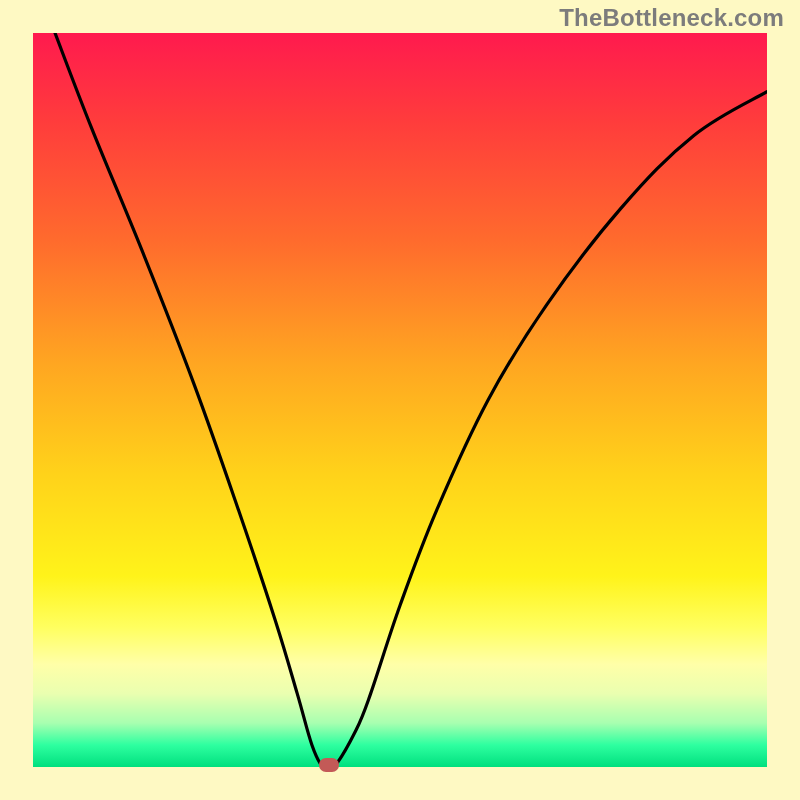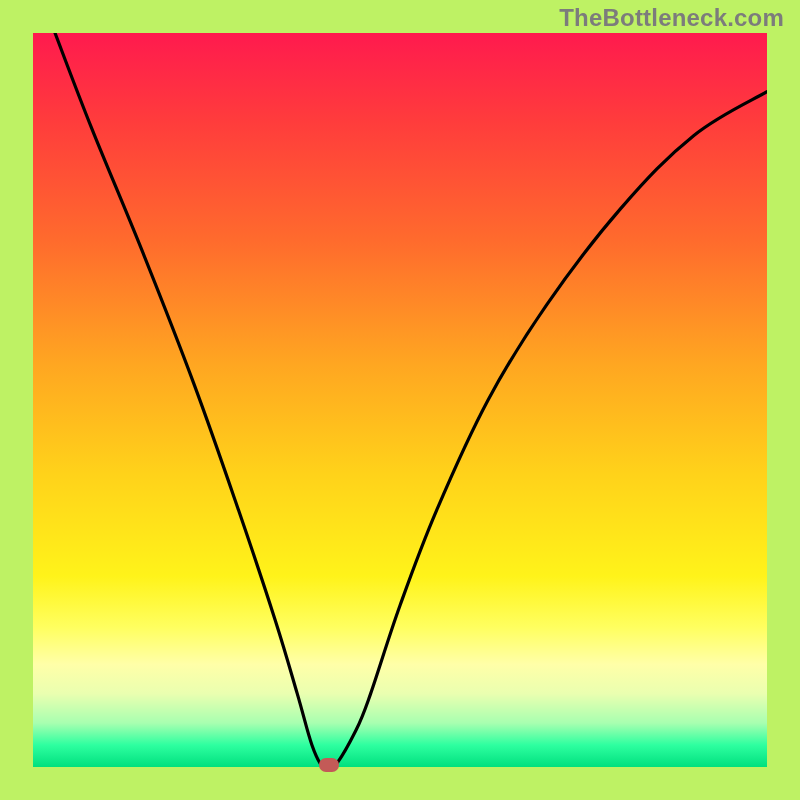--- a/index.html
+++ b/index.html
@@ -9,21 +9,21 @@
     height: 800px;
     background: #000000;
     overflow: hidden;
   }
   .frame {
     position: absolute;
     left: 0;
     top: 0;
     width: 800px;
     height: 800px;
-    background: #bef264;
+    background: #fef9c3;
   }
   .plot-area {
     position: absolute;
     left: 33px;
     top: 33px;
     width: 734px;
     height: 734px;
     background: linear-gradient(to bottom,
       #ff1a4e 0%,
       #ff3c3c 12%,

